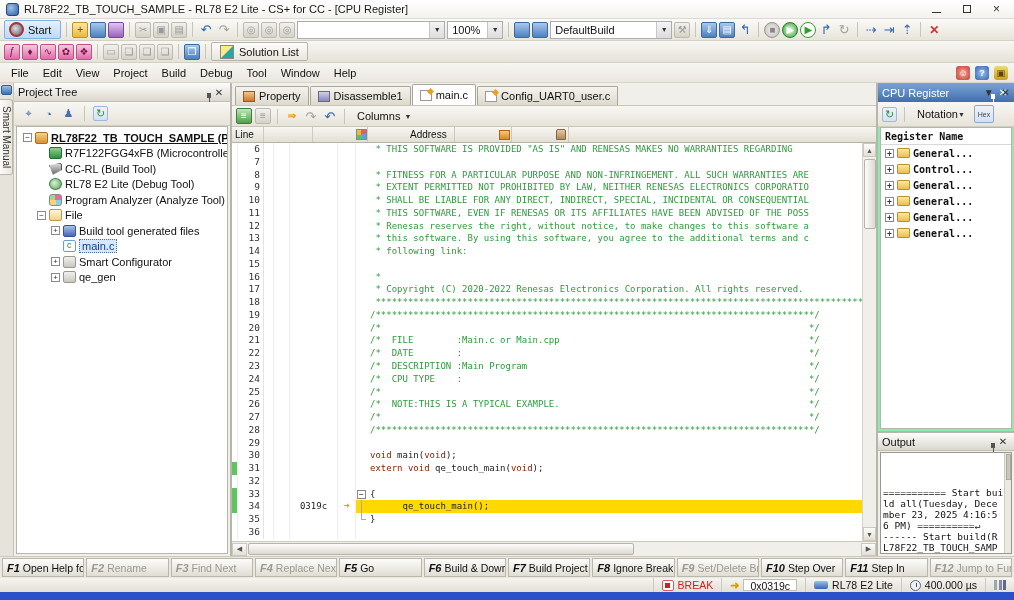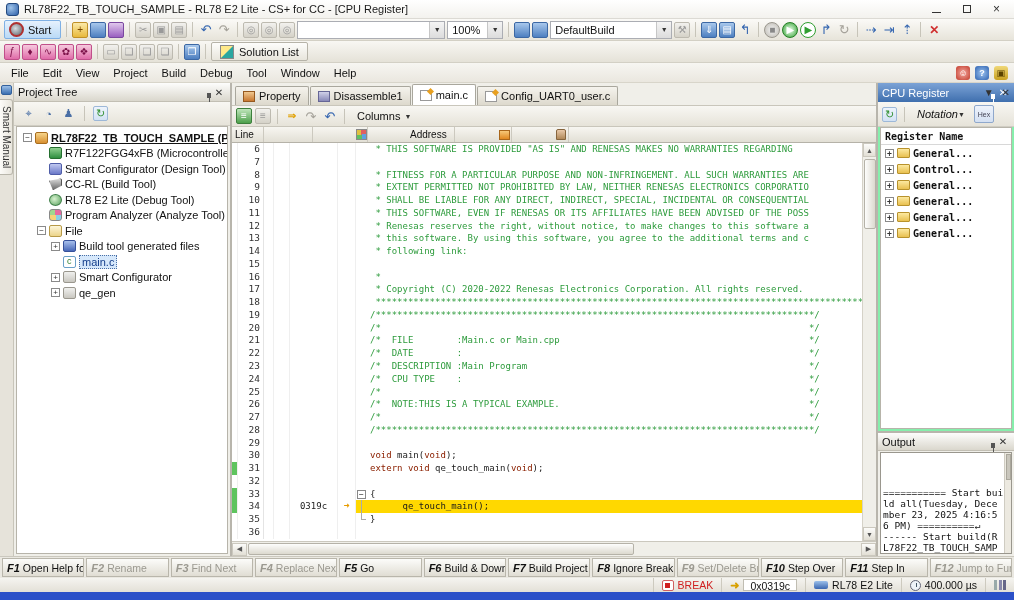--- a/index.html
+++ b/index.html
@@ -186,21 +186,21 @@
 
   
   .rightcol { width:138px; flex:none; display:flex; flex-direction:column; border-left:2px solid #b8b5ac; }
   .cpu { height:348px; flex:none; display:flex; flex-direction:column; background:#86efac; }
   .cpu-header { height:19px; flex:none; display:flex; align-items:center; padding:0 4px;
     background:linear-gradient(#7ca3d6,#3f6fae); color:#fff; }
   .cpu-header .ph-btn { color:#fff; }
   .cpu-header .pin::before, .cpu-header .pin::after { background:#fff; }
   .cpu-toolbar { height:25px; flex:none; display:flex; align-items:center; gap:4px; padding:0 4px;
     background:linear-gradient(#f8f7f3,#e6e3d9); border-bottom:1px solid #d0cdc3; }
-  .notation-btn { display:flex; align-items:center; padding:2px 5px;font-style:italic; }
+  .notation-btn { display:flex; align-items:center; padding:2px 5px; }
   .hexbtn { width:20px; height:18px; border:1px solid #8fa8cc; background:linear-gradient(#eef3fb,#d4e0f2);
     border-radius:2px; font-size:7px; color:#445; display:flex; align-items:center; justify-content:center; }
   .cpu-grid { flex:1; background:#fff; border:1px solid #b7b4aa; margin:0 2px 2px 2px; overflow:hidden; }
   .cpu-colhead { height:17px; display:flex; align-items:center; padding:0 4px;
     font-family:"DejaVu Sans Mono",monospace; font-size:10px; font-weight:bold;
     border-bottom:1px solid #d8d8d8; }
   .reg-row { height:16px; display:flex; align-items:center; gap:3px; padding-left:4px;
     font-family:"DejaVu Sans Mono",monospace; font-size:10px; font-weight:bold; }
   .folder { width:13px; height:10px; flex:none; background:linear-gradient(#fce9a0,#e8c050);
     border:1px solid #b8922c; border-radius:1px; }
@@ -388,25 +388,20 @@
     <div class="tree" id="tree">
         <div class="tnode" style="padding-left: 4px;">
           <span class="texp">−</span>
           <span class="ti ti-project"></span>
           <span class="tlabel root">RL78F22_TB_TOUCH_SAMPLE (Project)*</span>
         </div>
         <div class="tnode" style="padding-left: 18px;">
           <span class="texp-spacer"></span>
           <span class="ti ti-mcu"></span>
           <span class="tlabel">R7F122FGG4xFB (Microcontroller)</span>
-        </div>
-        <div class="tnode" style="padding-left: 18px;">
-          <span class="texp-spacer"></span>
-          <span class="ti ti-smartconfig"></span>
-          <span class="tlabel">Smart Configurator (Design Tool)</span>
         </div>
         <div class="tnode" style="padding-left: 18px;">
           <span class="texp-spacer"></span>
           <span class="ti ti-buildtool"></span>
           <span class="tlabel">CC-RL (Build Tool)</span>
         </div>
         <div class="tnode" style="padding-left: 18px;">
           <span class="texp-spacer"></span>
           <span class="ti ti-debugtool"></span>
           <span class="tlabel">RL78 E2 Lite (Debug Tool)</span>

